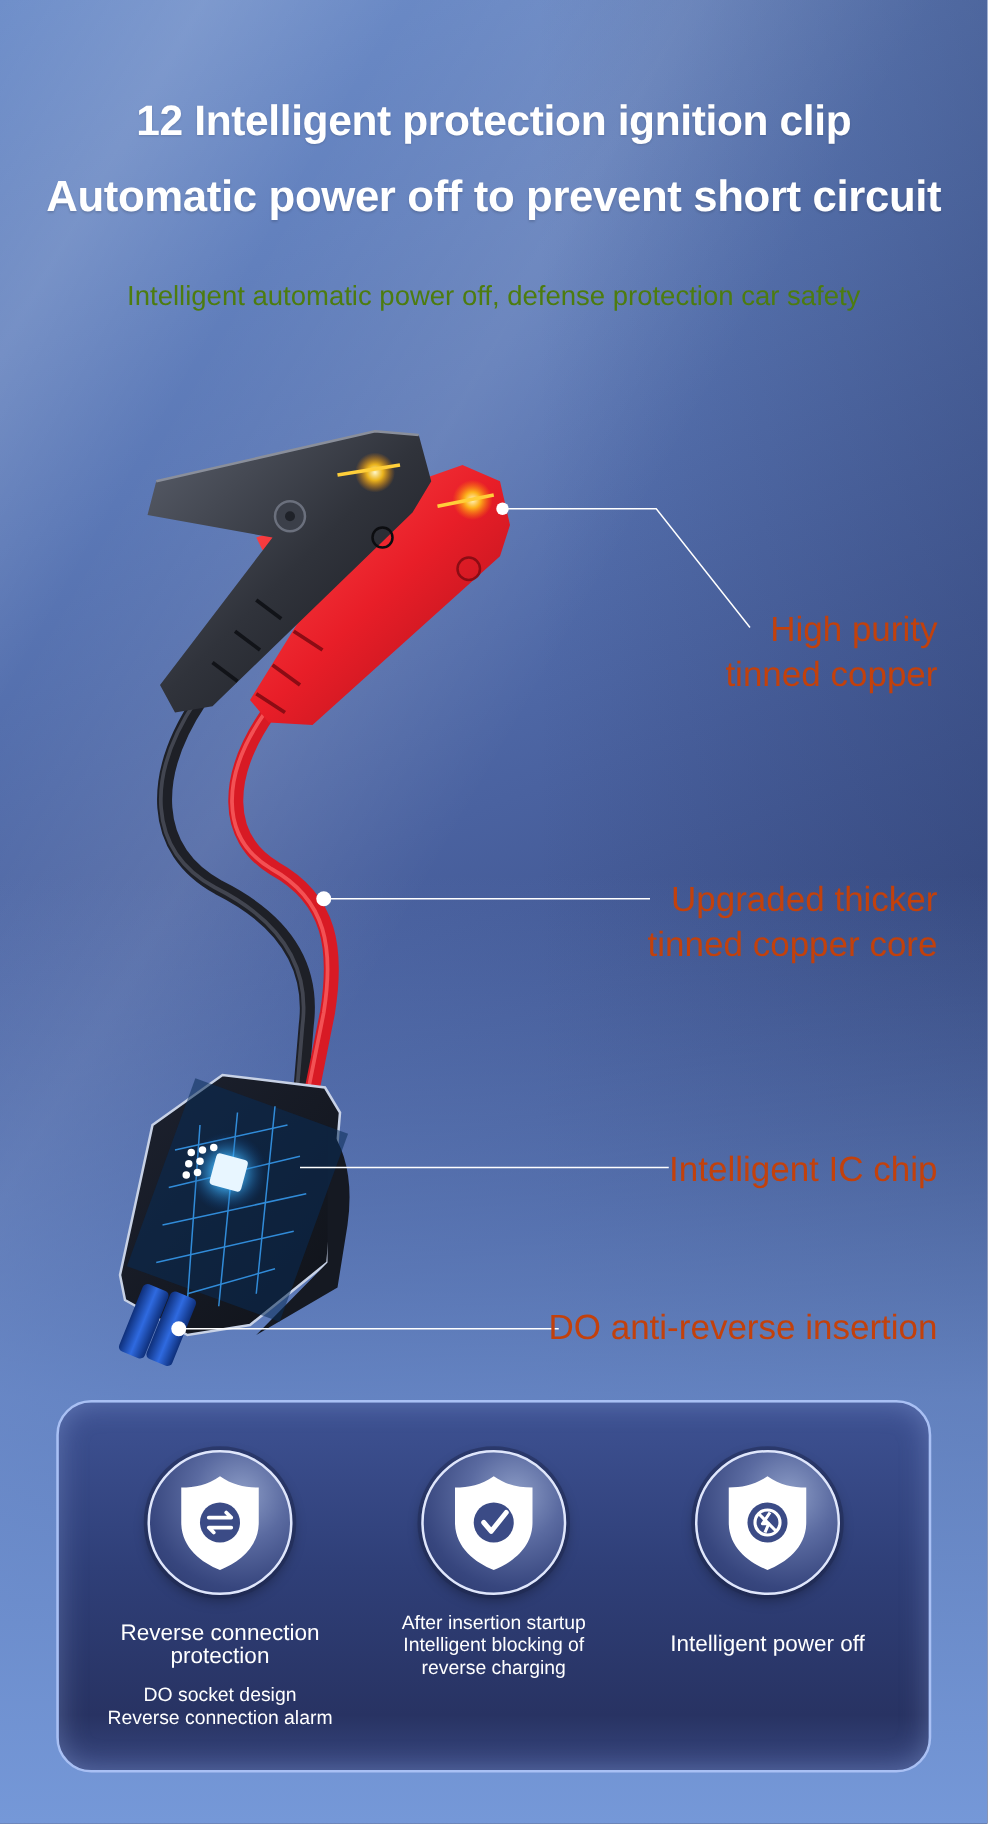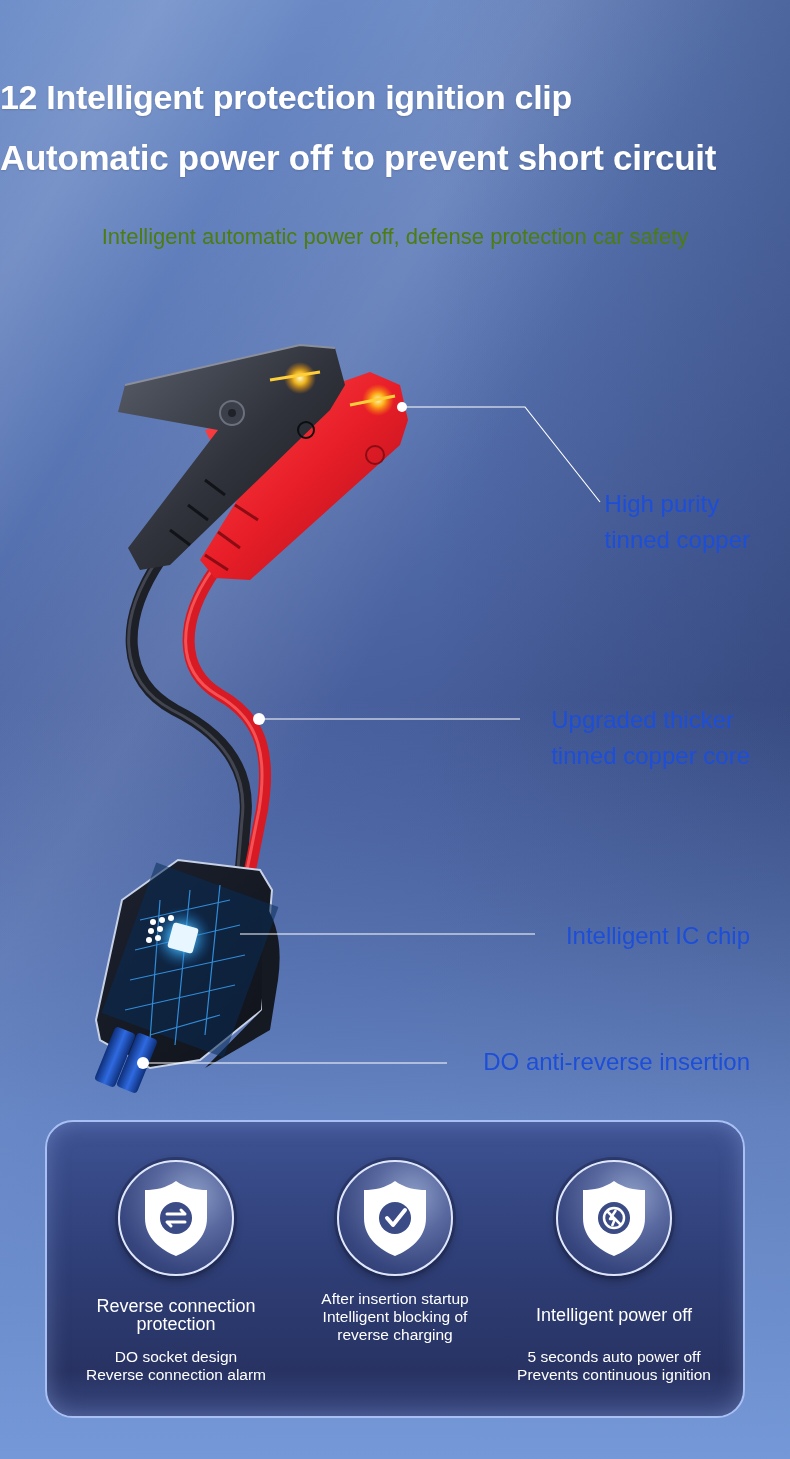--- a/index.html
+++ b/index.html
@@ -17,38 +17,38 @@
     background: linear-gradient(180deg, rgba(111,143,210,0) 0%, rgba(115,150,215,0.75) 55%, #7598d8 100%);
     pointer-events:none;
   }
   .bg-right {
     position:absolute; right:0; top:0; width:360px; height:1459px;
     background: linear-gradient(90deg, rgba(40,55,100,0) 0%, rgba(40,55,100,0.35) 100%);
     pointer-events:none;
   }
 
   .title1, .title2 {
-    position:absolute; left:0; width:790px; text-align:left;
+    position:absolute; left:0; width:790px; text-align:center;
     font-weight:bold; font-size:34px; letter-spacing:-0.3px;
     text-shadow: 0 1px 2px rgba(0,0,0,0.15);
   }
   .title1 { top:78px; }
   .title2 { top:138px; font-size:35px; }
   .subtitle {
     position:absolute; left:0; width:790px; top:224px; text-align:center;
     font-size:22px; color:#4d7c0f;
   }
 
   
   .product { position:absolute; left:0; top:0; width:790px; height:1459px; }
 
   
   .callout {
-    position:absolute; right:40px; text-align:left;
-    font-size:24px; line-height:36px; color:#1d4ed8;
+    position:absolute; right:40px; text-align:right;
+    font-size:28px; line-height:36px; color:#c2410c;
   }
   .c1 { top:486px; }
   .c2 { top:702px;margin-left:24px; }
   .c3 { top:918px; }
   .c4 { top:1044px; }
 
   
   .panel {
     position:absolute; left:45px; top:1120px; width:700px; height:298px;
     border-radius:28px;
@@ -238,19 +238,15 @@
         <circle cx="35" cy="40" r="16" fill="#3b4b86"></circle>
         <circle cx="35" cy="40" r="10" fill="none" stroke="#fff" stroke-width="2.5"></circle>
         <path d="M37 32 L 31 41 L 36 41 L 33 48" stroke="#fff" stroke-width="2.5" fill="none" stroke-linejoin="round"></path>
         <path d="M28 33 L 42 47" stroke="#fff" stroke-width="2.5"></path>
       </svg>
     </div>
     <div class="feat-title">
       <span>Intelligent power off</span>
       <span></span>
     </div>
-    <div class="feat-desc">
-      <div>5 seconds auto power off</div>
-      <div>Prevents continuous ignition</div>
-    </div>
   </div>
 
 </div>
 
 </body></html>

